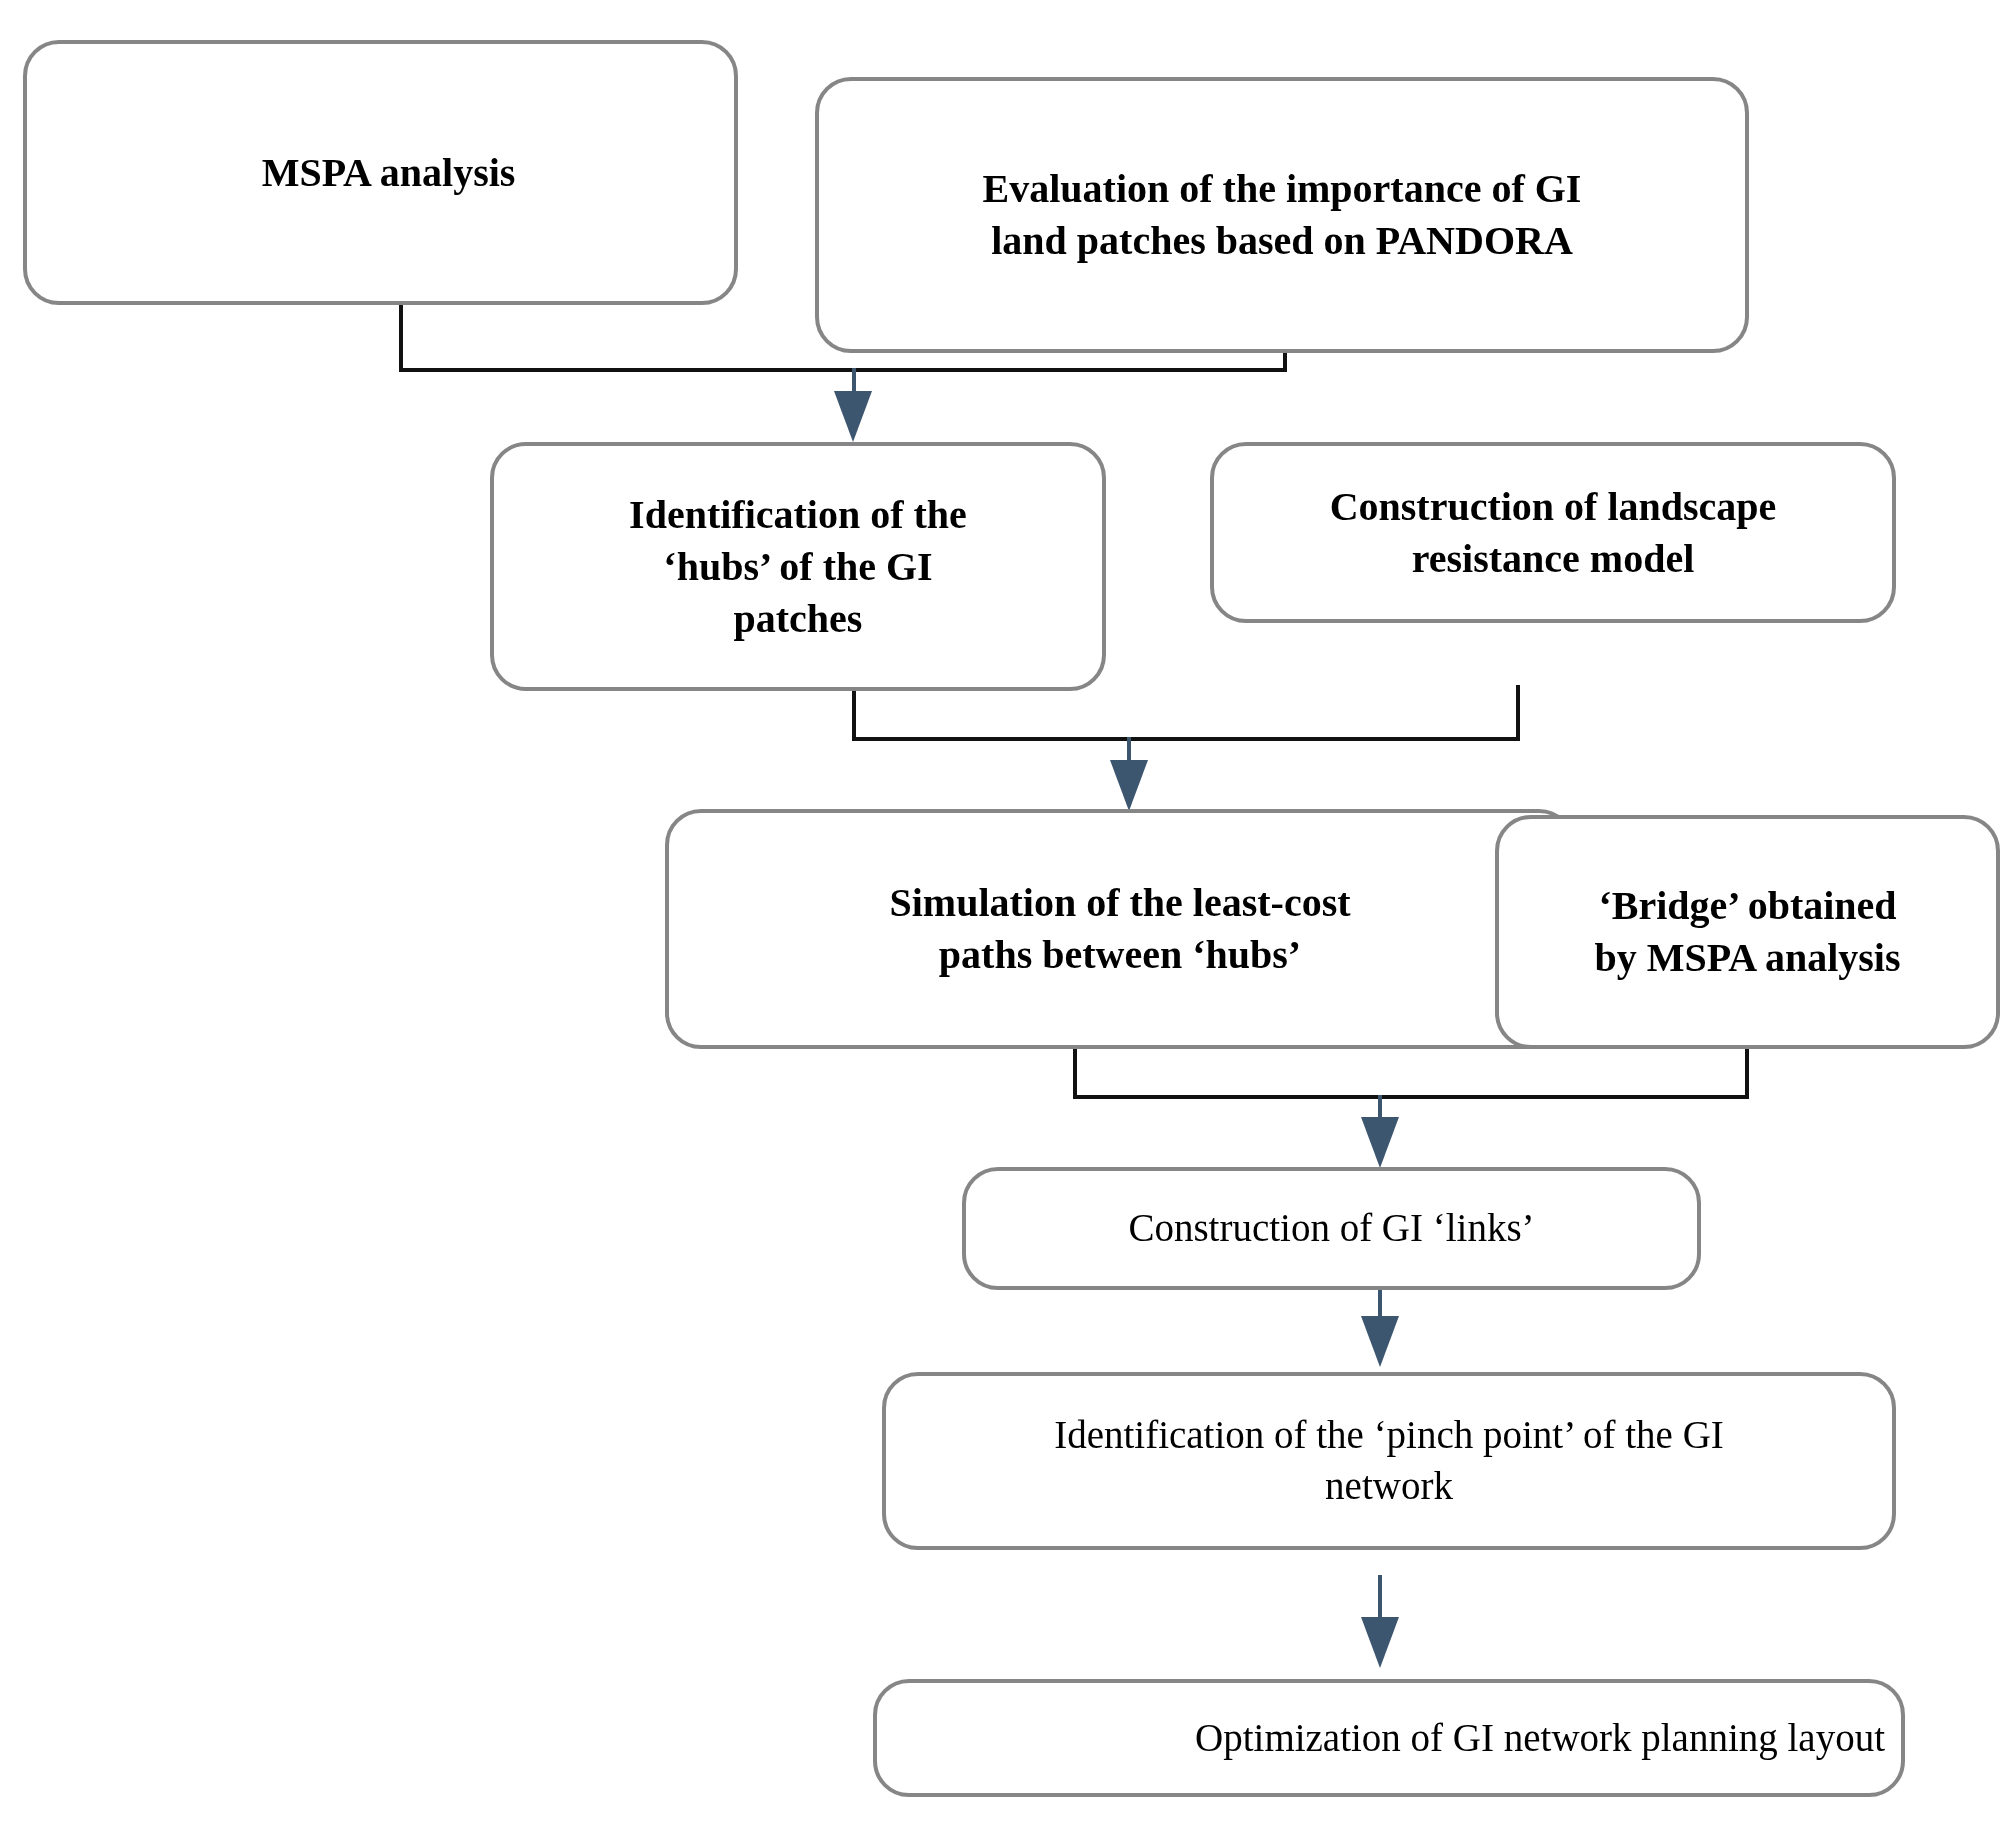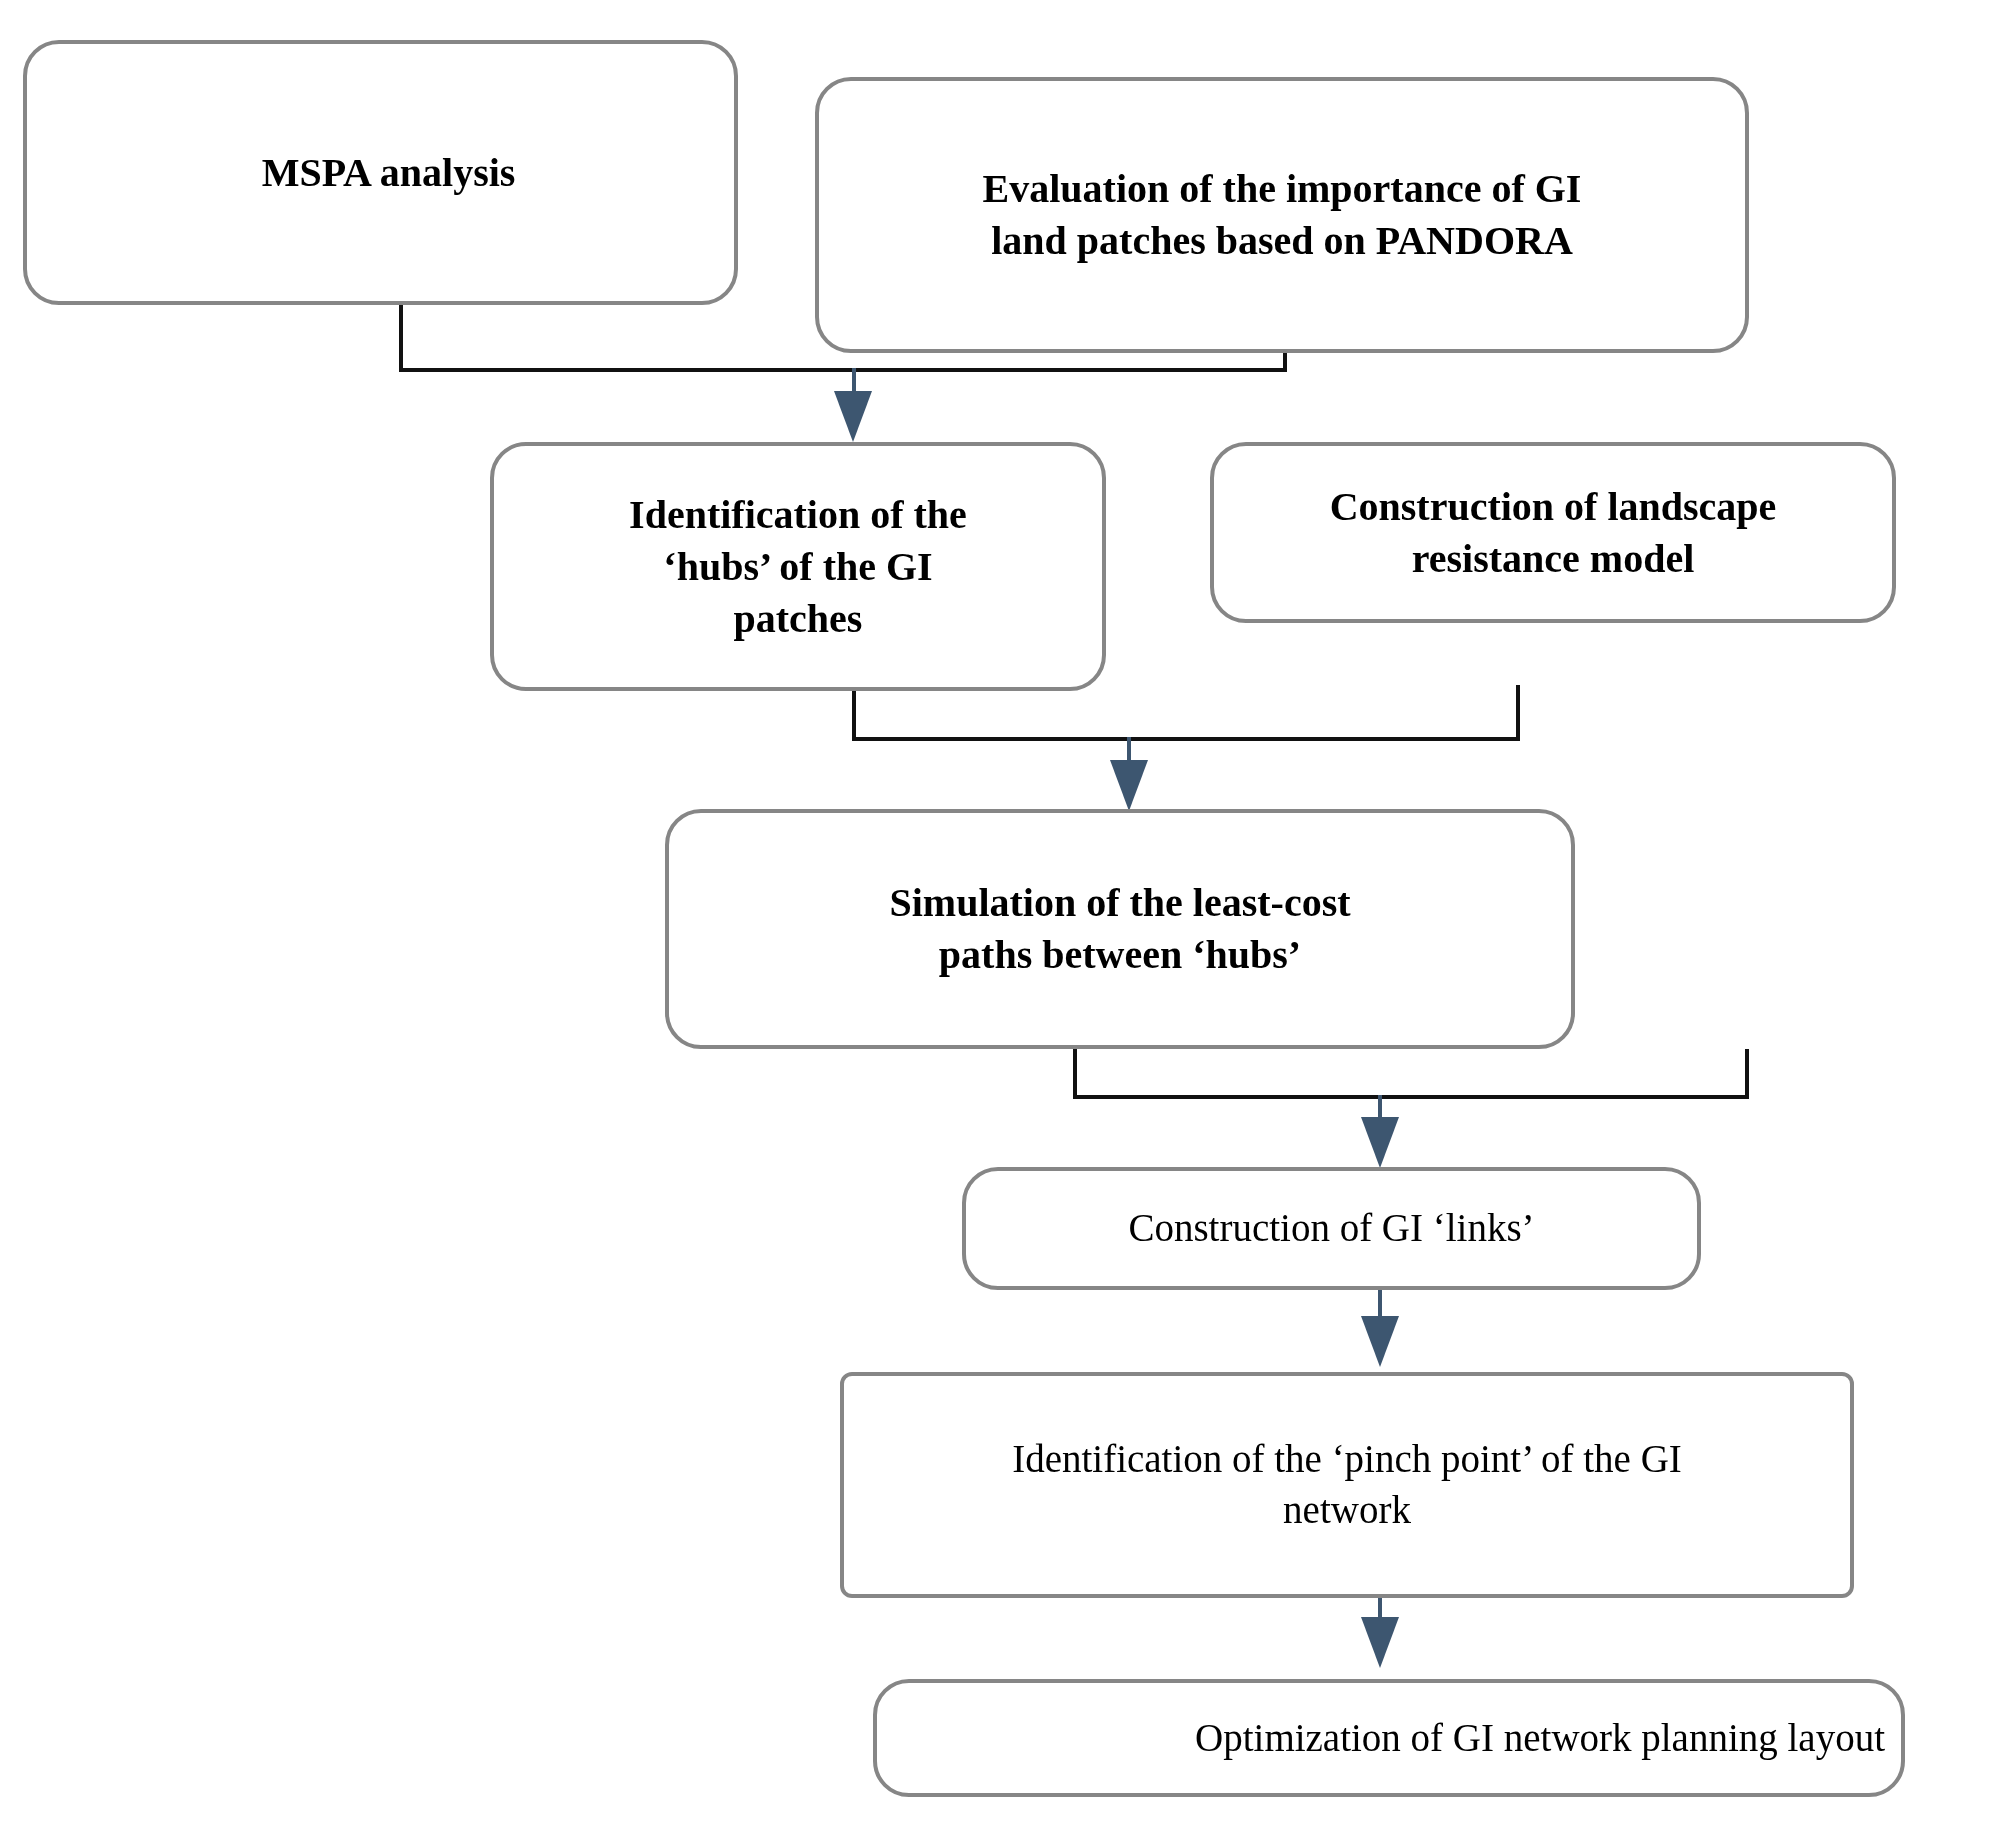--- a/index.html
+++ b/index.html
@@ -106,35 +106,39 @@
   <div class="vline" style="left:1516px; top:685px; height:56px;"></div>
   <div class="hline" style="left:852px; top:737px; width:668px;"></div>
   <div class="arrow-stem" style="left:1127px; top:737px; height:49px;"></div>
   <div class="arrow-head" style="left:1110px; top:760px;"></div>
 
   <div class="node bold" style="left:665px; top:809px; width:910px; height:240px; font-size:40px;">
     <span class="label">Simulation of the least-cost
 paths between ‘hubs’</span>
   </div>
 
+  <div class="node bold" style="left:1495px; top:815px; width:505px; height:234px; font-size:40px;">
+    <span class="label">‘Bridge’ obtained
+by MSPA analysis</span>
+  </div>
 
   <div class="vline" style="left:1073px; top:1049px; height:50px;"></div>
   <div class="vline" style="left:1745px; top:1049px; height:50px;"></div>
   <div class="hline" style="left:1073px; top:1095px; width:676px;"></div>
   <div class="arrow-stem" style="left:1378px; top:1095px; height:50px;"></div>
   <div class="arrow-head" style="left:1361px; top:1117px;"></div>
 
   <div class="node regular" style="left:962px; top:1167px; width:739px; height:123px; font-size:39px;">
     <span class="label">Construction of GI ‘links’</span>
   </div>
 
   <div class="arrow-stem" style="left:1378px; top:1290px; height:54px;"></div>
   <div class="arrow-head" style="left:1361px; top:1316px;"></div>
 
-  <div class="node regular" style="left:840px; top:1372px; width:1014px; height:226px; font-size:39px;border-radius:12px;">
+  <div class="node regular" style="left:882px; top:1372px; width:1014px; height:178px; font-size:39px;">
     <span class="label">Identification of the ‘pinch point’ of the GI
 network</span>
   </div>
 
   <div class="arrow-stem" style="left:1378px; top:1575px; height:74px;"></div>
   <div class="arrow-head" style="left:1361px; top:1617px;"></div>
 
   <div class="node regular" style="left:873px; top:1679px; width:1032px; height:118px; font-size:39px;text-align:right;">
     <span class="label">Optimization of GI network planning layout</span>
   </div>

